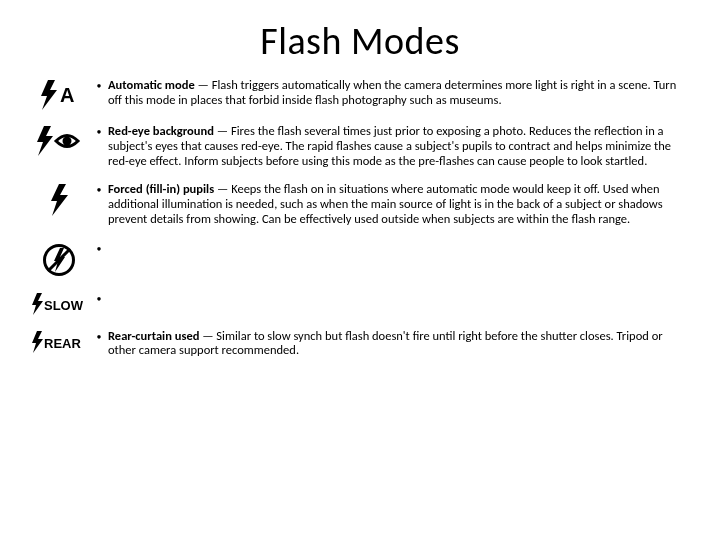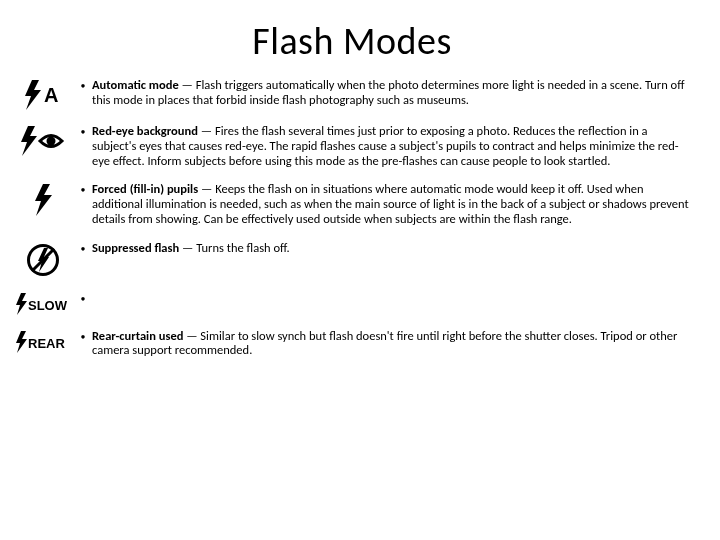--- a/index.html
+++ b/index.html
@@ -8,21 +8,21 @@
     width: 720px;
     height: 540px;
     background: #fff;
     font-family: Calibri, Arial, sans-serif;
     color: #000;
   }
   .slide {
     box-sizing: border-box;
     width: 720px;
     height: 540px;
-    padding: 18px 28px 0 12px;
+    padding: 18px 28px 0 28px;
   }
   .title {
     font-size: 38px;
     font-weight: 400;
     text-align: center;
     margin: 0 0 14px 0;
     letter-spacing: 0.5px;
   }
   .rows {
     display: flex;
@@ -74,21 +74,21 @@
 
     <div class="row">
       <div class="icon-col">
         <svg class="icon-svg" width="42" height="30" viewBox="0 0 42 30">
           <polygon points="10,0 3,16 9,16 4,30 19,10 12,10 17,0" fill="#000"></polygon>
           <text x="22" y="22" font-size="20" class="icon-label">A</text>
         </svg>
       </div>
       <div class="bullet-col">•</div>
       <div class="text-col">
-        <span class="mode-name">Automatic mode</span><span> — Flash triggers automatically when the photo determines more light is needed in a scene. Turn off this mode  in places that forbid inside flash photography such as museums.</span>
+        <span class="mode-name">Automatic mode</span><span> — Flash triggers automatically when the camera determines more light is right in a scene. Turn off this mode  in places that forbid inside flash photography such as museums.</span>
       </div>
     </div>
 
     <div class="row">
       <div class="icon-col">
         <svg class="icon-svg" width="50" height="30" viewBox="0 0 50 30">
           <polygon points="10,0 3,16 9,16 4,30 19,10 12,10 17,0" fill="#000"></polygon>
           <path d="M22 15 Q33 4 44 15 Q33 26 22 15 Z" fill="none" stroke="#000" stroke-width="3"></path>
           <circle cx="33" cy="15" r="4.5" fill="#000"></circle>
         </svg>
@@ -113,23 +113,20 @@
 
     <div class="row">
       <div class="icon-col">
         <svg class="icon-svg" width="34" height="34" viewBox="0 0 34 34">
           <circle cx="17" cy="17" r="14.5" fill="none" stroke="#000" stroke-width="3"></circle>
           <polygon points="18,5 12,18 16,18 13,29 23,14 18,14 22,5" fill="#000"></polygon>
           <line x1="6" y1="28" x2="28" y2="6" stroke="#000" stroke-width="3"></line>
         </svg>
       </div>
       <div class="bullet-col">•</div>
-      <div class="text-col">
-        <span class="mode-name">Suppressed flash</span><span> — Turns the flash off.</span>
-      </div>
     </div>
 
     <div class="row">
       <div class="icon-col">
         <svg class="icon-svg" width="58" height="22" viewBox="0 0 58 22">
           <polygon points="7,0 2,12 6,12 3,22 13,8 8,8 12,0" fill="#000"></polygon>
           <text x="14" y="17" font-size="13" class="icon-label">SLOW</text>
         </svg>
       </div>
       <div class="bullet-col">•</div>

